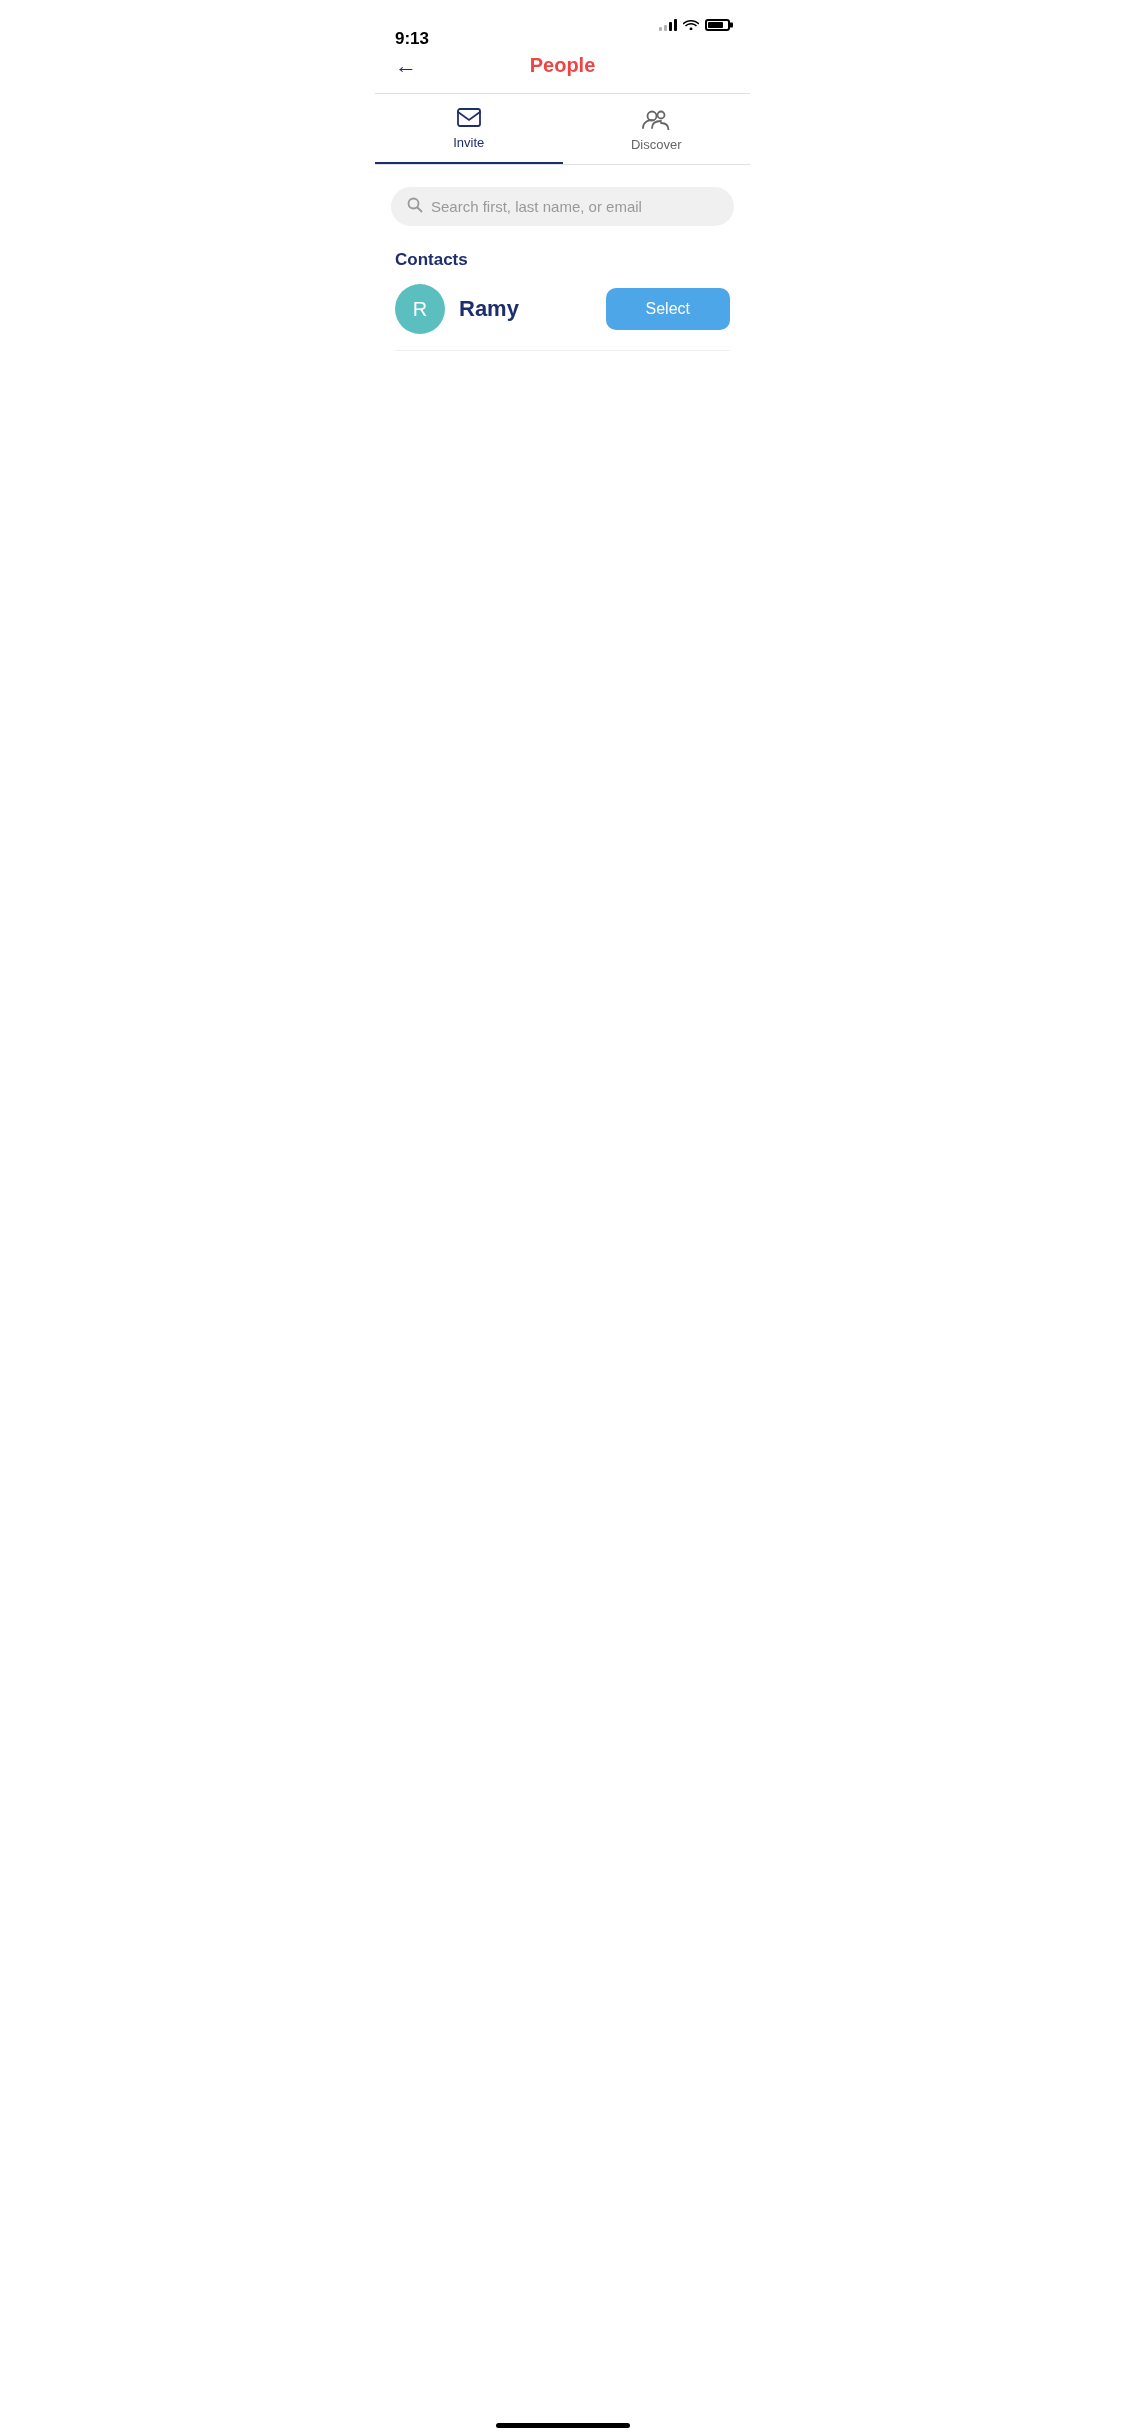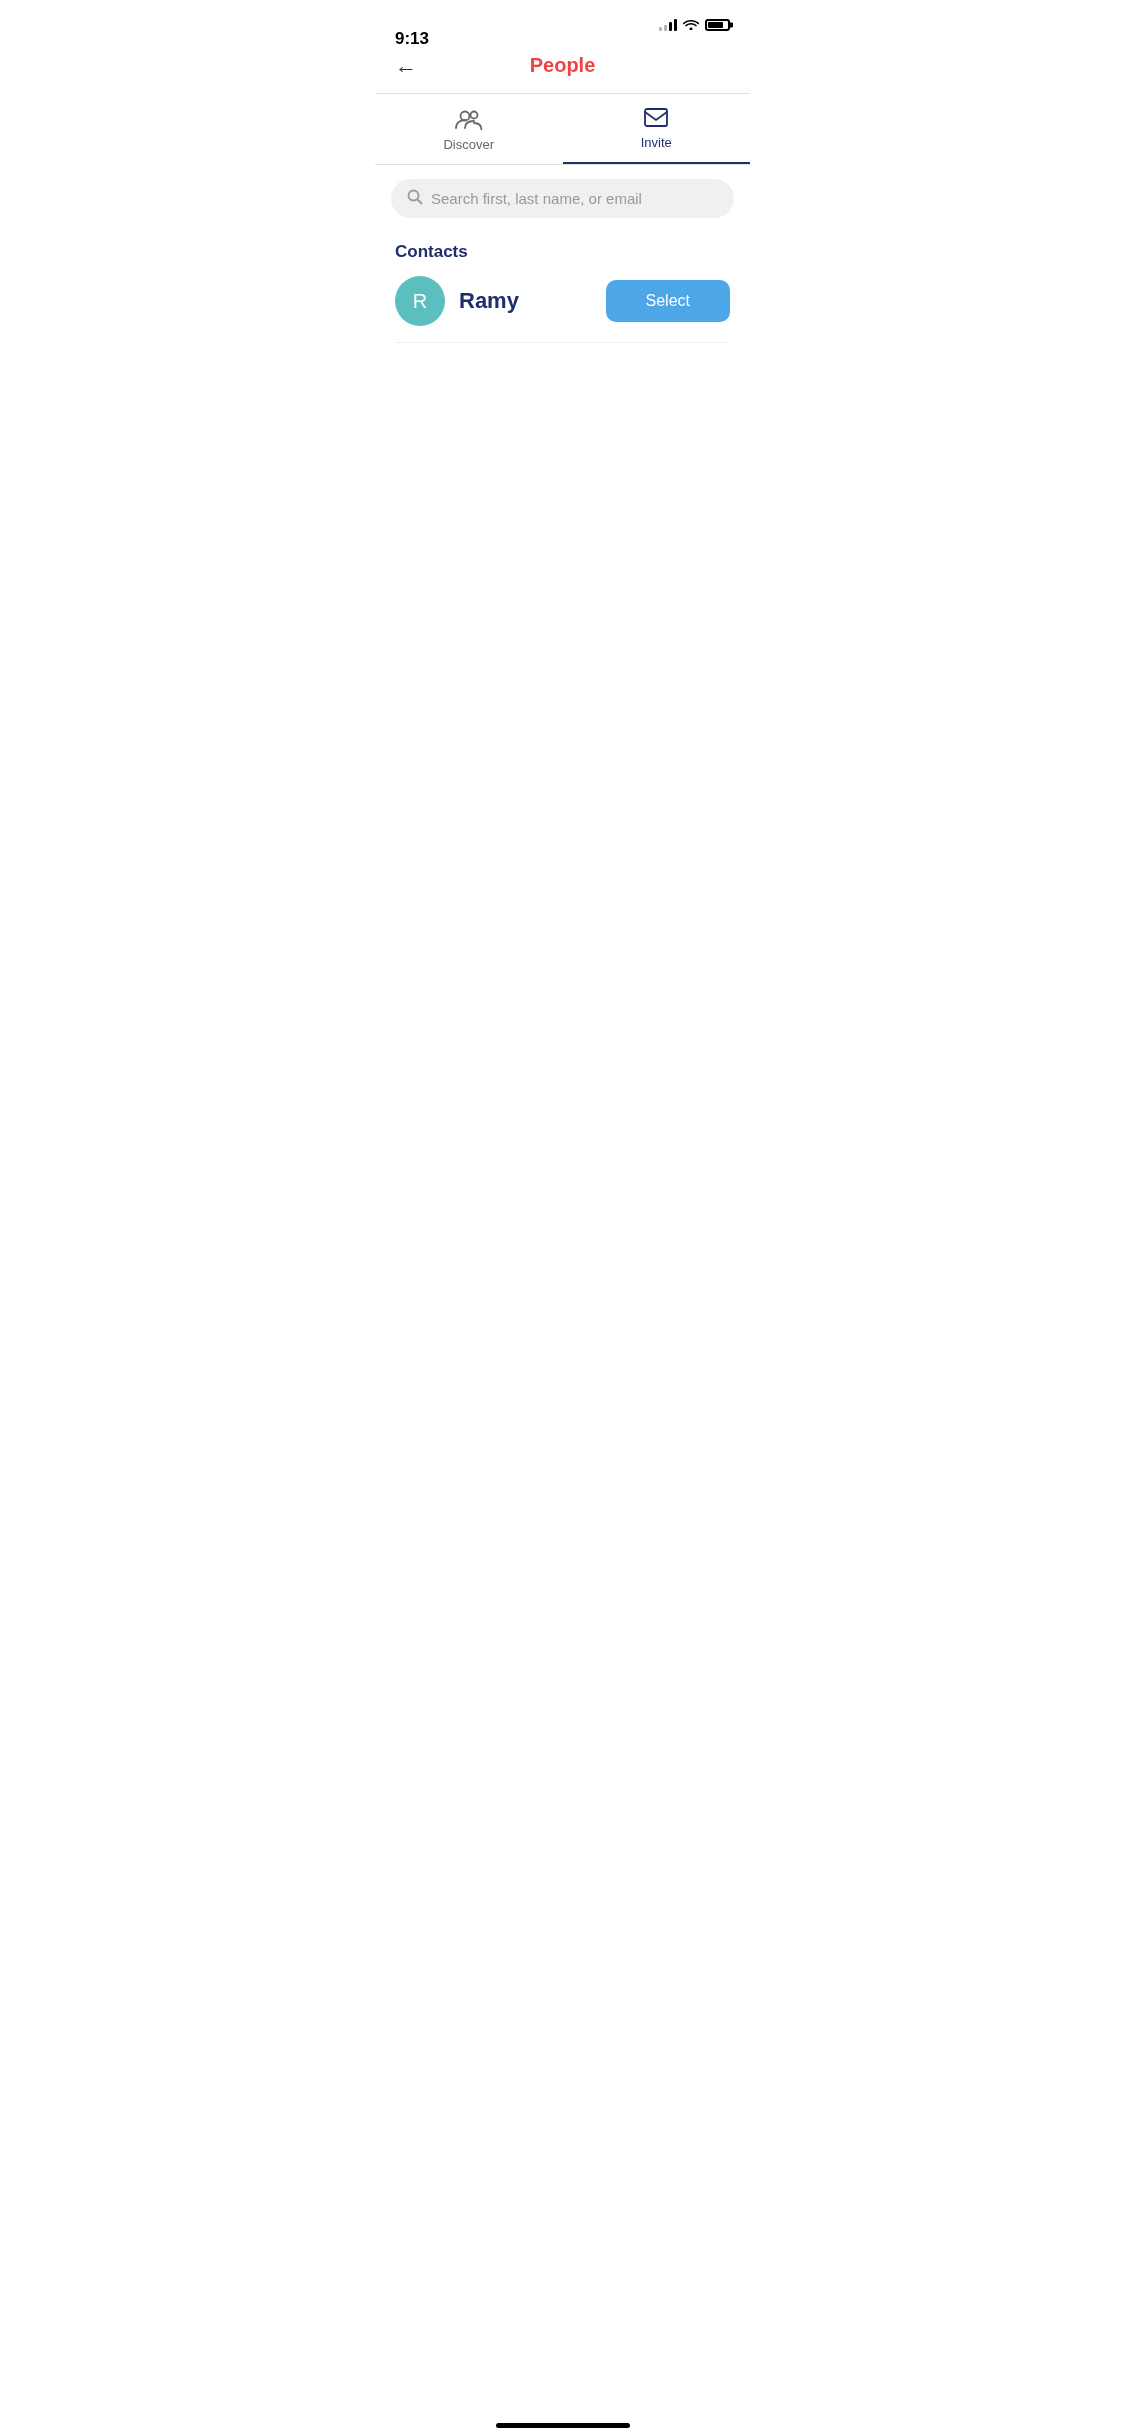--- a/index.html
+++ b/index.html
@@ -185,20 +185,21 @@
       padding: 14px 16px;
     }
 
     .search-bar {
       display: flex;
       align-items: center;
       background: #f0f0f0;
       border-radius: 20px;
       padding: 10px 16px;
       gap: 8px;
+      margin-top: 8px;
     }
 
     .search-icon-wrap {
       color: #999;
       font-size: 15px;
     }
 
     .search-input {
       border: none;
       background: transparent;
@@ -324,41 +325,41 @@
 <div class="nav-header">
   <div class="back-button">
     <span class="back-arrow">←</span>
   </div>
   <h1 class="page-title">People</h1>
 </div>
 
 <div class="divider"></div>
 
 <div class="tabs">
+  <div class="tab active">
+    <span class="tab-icon invite-icon">
+      <svg width="24" height="20" viewBox="0 0 24 20" fill="none" xmlns="http://www.w3.org/2000/svg">
+        <rect x="1" y="1" width="22" height="17" rx="2" stroke="#1e2d6e" stroke-width="1.8" fill="none"></rect>
+        <path d="M1 4l11 8L23 4" stroke="#1e2d6e" stroke-width="1.8" stroke-linecap="round" fill="none"></path>
+      </svg>
+    </span>
+    <span class="tab-label">Invite</span>
+  </div>
   <div class="tab">
     <span class="tab-icon discover-icon">
       <svg width="28" height="22" viewBox="0 0 28 22" fill="none" xmlns="http://www.w3.org/2000/svg">
         <circle cx="10" cy="8" r="4.5" stroke="#666" stroke-width="1.8" fill="none"></circle>
         <path d="M1 20c0-5 4-8 9-8" stroke="#666" stroke-width="1.8" stroke-linecap="round" fill="none"></path>
         <circle cx="19" cy="7" r="3.5" stroke="#666" stroke-width="1.8" fill="none"></circle>
         <path d="M19 15c4.5 0 7.5 2.5 7.5 7" stroke="#666" stroke-width="1.8" stroke-linecap="round" fill="none"></path>
         <path d="M10 20c0-5 4-7 9-7" stroke="#666" stroke-width="1.8" stroke-linecap="round" fill="none"></path>
       </svg>
     </span>
     <span class="tab-label">Discover</span>
   </div>
-  <div class="tab active">
-    <span class="tab-icon invite-icon">
-      <svg width="24" height="20" viewBox="0 0 24 20" fill="none" xmlns="http://www.w3.org/2000/svg">
-        <rect x="1" y="1" width="22" height="17" rx="2" stroke="#1e2d6e" stroke-width="1.8" fill="none"></rect>
-        <path d="M1 4l11 8L23 4" stroke="#1e2d6e" stroke-width="1.8" stroke-linecap="round" fill="none"></path>
-      </svg>
-    </span>
-    <span class="tab-label">Invite</span>
-  </div>
 </div>
 
 <div class="search-container">
   <div class="search-bar">
     <span class="search-icon-wrap">
       <svg width="16" height="16" viewBox="0 0 16 16" fill="none" xmlns="http://www.w3.org/2000/svg">
         <circle cx="6.5" cy="6.5" r="5" stroke="#999" stroke-width="1.8" fill="none"></circle>
         <path d="M10.5 10.5L14.5 14.5" stroke="#999" stroke-width="1.8" stroke-linecap="round"></path>
       </svg>
     </span>

